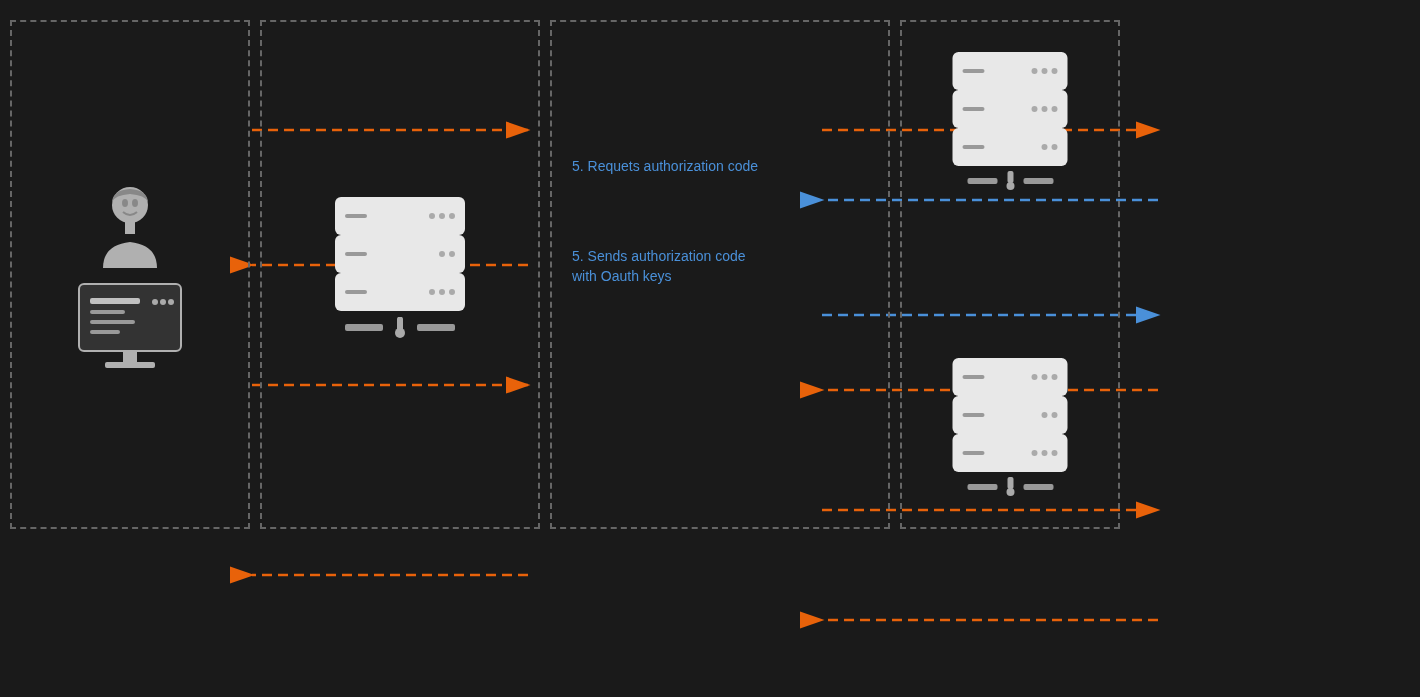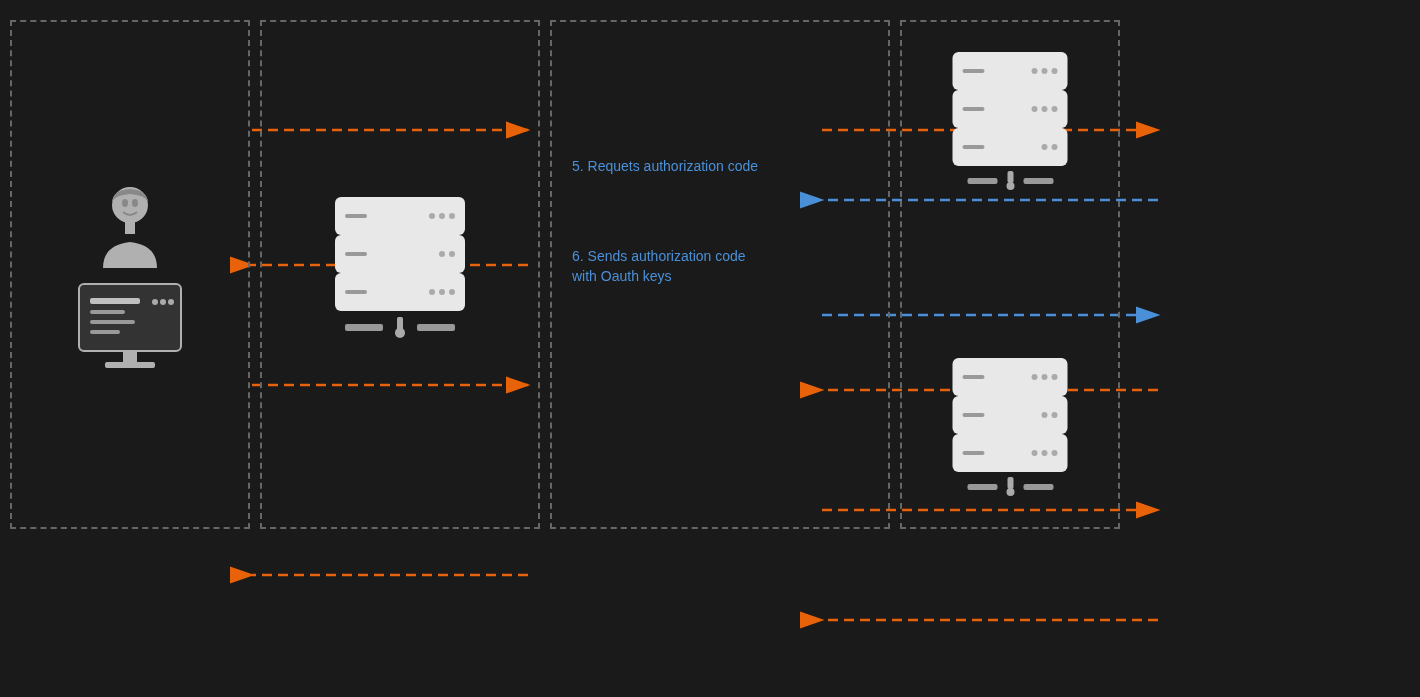--- a/index.html
+++ b/index.html
@@ -227,21 +227,21 @@
       </div>
     </div>
   </div>
 
   <div class="panel panel-auth" style="position:relative;">
 
     <div class="label-box" style="top:135px; left:20px;">
       <span>5. Requets authorization code</span>
     </div>
     <div class="label-box" style="top:225px; left:20px;">
-      <span>6. Sends authorization code with Oauth keys</span>
+      <span>5. Sends authorization code with Oauth keys</span>
     </div>
   </div>
 
   <div class="panel panel-resource" style="position:relative;">
 
     <div style="position:absolute; top:30px; left:50%; transform:translateX(-50%);">
       <div class="server-unit" style="width:115px;">
         <div class="server-unit-dots">
           <div class="server-dot"></div>
           <div class="server-dot"></div>

